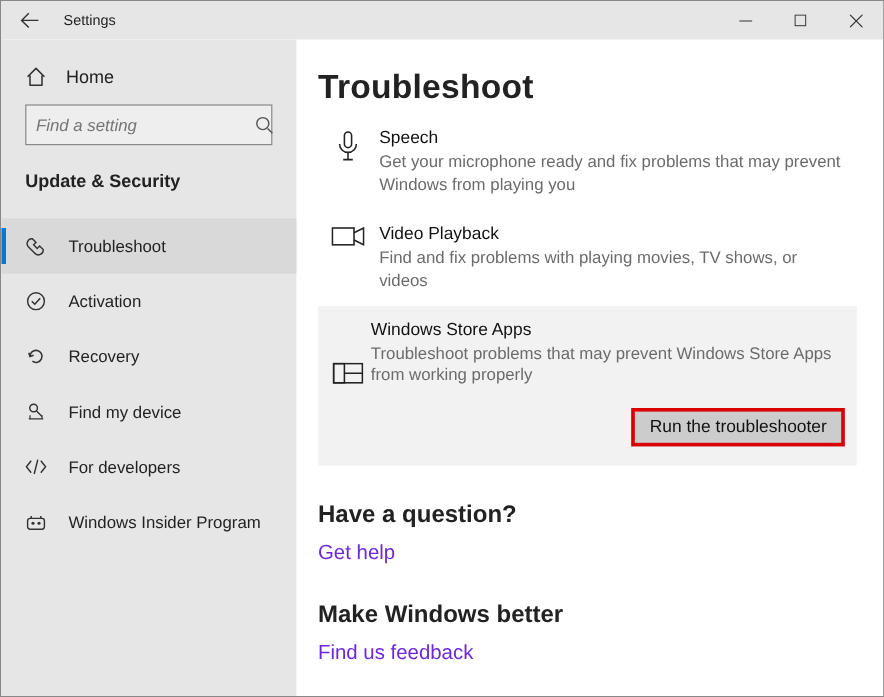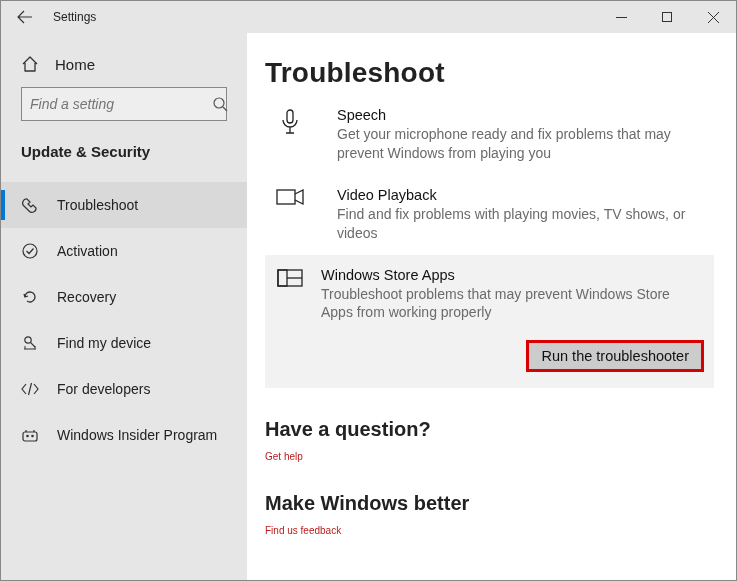--- a/index.html
+++ b/index.html
@@ -116,33 +116,33 @@
   .page-title {
     font-size: 28px;
     font-weight: 600;
     color: #222;
     margin-bottom: 6px;
     letter-spacing: 0.2px;
   }
   .ts-item {
     display: flex;
     align-items: flex-start;
-    gap: 32px;
+    gap: 11px;
     padding: 12px 10px;
   }
   .ts-item.selected {
     background: #f2f2f2;
     flex-direction: column;
     gap: 0;
     padding: 12px 10px 16px 10px;
   }
   .ts-item.selected .ts-row {
     display: flex;
-    align-items: flex-start;
-    gap: 16px;
+    align-items: flex-end;
+    gap: 4px;
     width: 100%;
   }
   .ts-icon {
     width: 30px;
     flex: 0 0 30px;
     padding-top: 2px;
     color: #222;
     display: flex;
     justify-content: center;
   }
@@ -170,22 +170,22 @@
   .section {
     margin-top: 30px;
   }
   .section h2 {
     font-size: 20px;
     font-weight: 600;
     color: #222;
     margin-bottom: 10px;
   }
   .link {
-    color: #b91c1c;
-    font-size: 10px;
+    color: #6d28d9;
+    font-size: 17px;
     cursor: pointer;
   }
   svg { display: block; }
 </style>
 </head>
 <body>
 
 <div class="titlebar">
   <div class="back">
     <svg width="16" height="16" viewBox="0 0 16 16">

